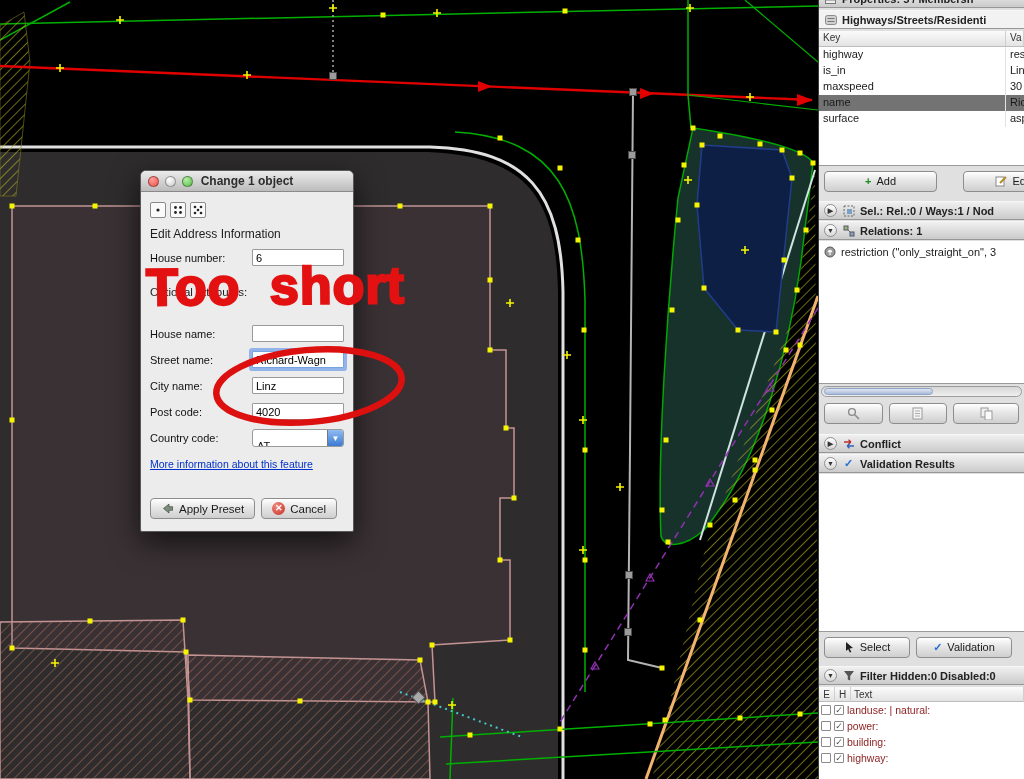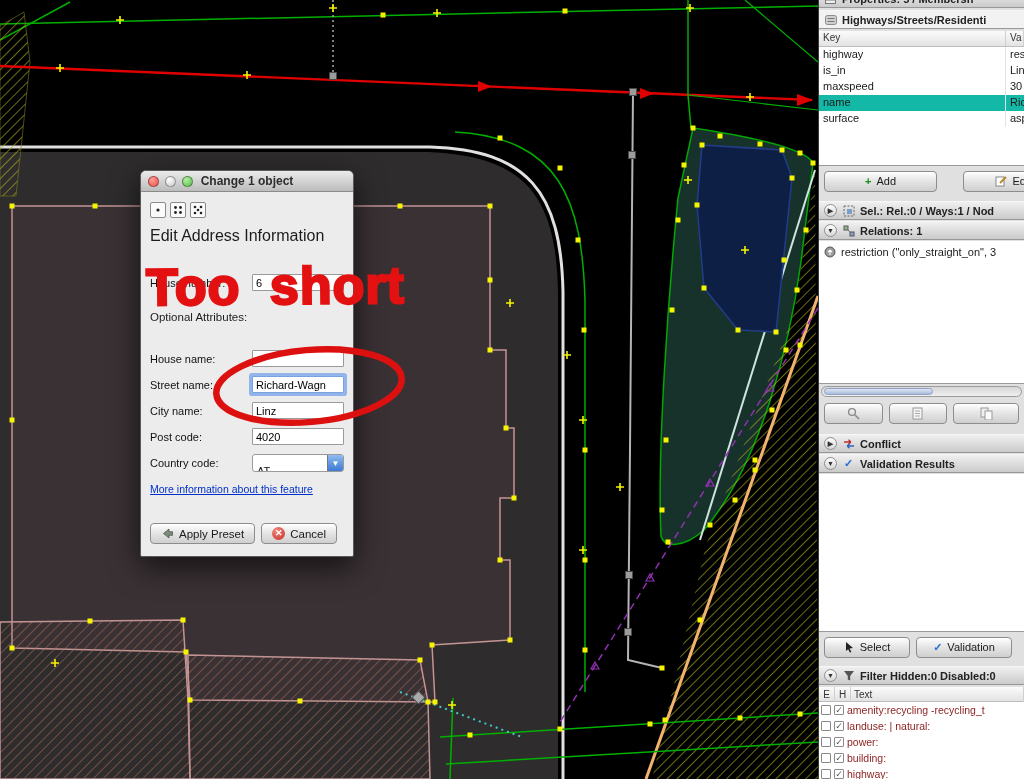--- a/index.html
+++ b/index.html
@@ -33,21 +33,21 @@
   .light { width:11px; height:11px; border-radius:50%; border:1px solid rgba(0,0,0,.35); }
   .light.red   { background:radial-gradient(circle at 35% 30%, #ff9d97, #f0514a); }
   .light.gray  { background:radial-gradient(circle at 35% 30%, #ffffff, #c9c9c9); }
   .light.green { background:radial-gradient(circle at 35% 30%, #b5eda6, #58bf47); }
   .dlg-body { padding:6px 9px 8px; }
   .icon-row { display:flex; gap:4px; margin:4px 0 9px; }
   .dice {
     width:16px; height:16px; background:#fafafa; border:1px solid #8a8a8a; border-radius:2px;
     display:flex; align-items:center; justify-content:center;
   }
-  .dlg-heading { font-size:16px; margin:2px 0 29px; color:#1c1c1c; }
+  .dlg-heading { font-size:12px; margin:2px 0 8px; color:#1c1c1c; }
   .opt-heading { font-size:11.5px; margin:20px 0 27px; color:#1c1c1c; }
   .frow { display:flex; align-items:center; margin-bottom:9px; }
   .frow .flabel { flex:1; font-size:11px; color:#111; }
   .frow input {
     width:92px; height:17px; font-size:11px; font-family:"Liberation Sans",sans-serif;
     border:1px solid #9a9a9a; background:#fff; padding:0 3px; border-radius:1px;
   }
   .frow input.focused {
     outline:none; border:1px solid #77a4de;
     box-shadow:0 0 0 3px rgba(100,150,235,.65);
@@ -104,21 +104,21 @@
   }
   .mini-ic { display:inline-flex; align-items:center; justify-content:center; width:13px; height:13px; min-width:13px; }
   .white-area { background:#fff; border-bottom:1px solid #9a9a9a; }
   .tags-table { background:#fff; border-bottom:1px solid #9a9a9a; }
   .tg-head { display:grid; grid-template-columns:187px auto; height:16px;
     background:linear-gradient(#fbfbfb,#e3e3e3); border-bottom:1px solid #bdbdbd; }
   .tg-head > div { padding:1px 4px; font-size:10px; color:#333; border-right:1px solid #cfcfcf; overflow:hidden; white-space:nowrap; }
   .tg-row { display:grid; grid-template-columns:187px auto; height:16px; }
   .tg-row > div { padding:1px 4px; font-size:11px; overflow:hidden; white-space:nowrap; }
   .tg-row > div:first-child { border-right:1px solid #e2e2e2; }
-  .tg-row.selected { background:#14b8a6; }
+  .tg-row.selected { background:#737373; }
   .btn-strip { display:flex; align-items:center; padding:3px 5px; gap:8px; }
   .sb-btn {
     display:inline-flex; align-items:center; justify-content:center; gap:5px; height:21px; padding:0 10px;
     border:1px solid #8d8d8d; border-radius:4px; font-size:11px; color:#1a1a1a;
     background:linear-gradient(#ffffff,#e6e6e6 45%,#cfcfcf);
     box-shadow:inset 0 1px 0 rgba(255,255,255,.8); cursor:pointer; white-space:nowrap;
   }
   .rel-item { display:flex; align-items:center; gap:5px; padding:4px 4px; white-space:nowrap; overflow:hidden; }
   .hscroll {
     margin:1px 2px; height:11px; border-radius:6px; border:1px solid #9c9c9c;
@@ -586,25 +586,20 @@
 
     <div class="sb-abs filter-table" style="top:687px; height:92px;">
       <div class="ft-head">
         <div>E</div>
         <div>H</div>
         <div>Text</div>
       </div>
       <div class="ft-row">
         <span class="cbx"></span>
         <span class="cbx checked"></span>
-        <span class="ft-text">amenity:recycling -recycling_t</span>
-      </div>
-      <div class="ft-row">
-        <span class="cbx"></span>
-        <span class="cbx checked"></span>
         <span class="ft-text">landuse: | natural:</span>
       </div>
       <div class="ft-row">
         <span class="cbx"></span>
         <span class="cbx checked"></span>
         <span class="ft-text">power:</span>
       </div>
       <div class="ft-row">
         <span class="cbx"></span>
         <span class="cbx checked"></span>

